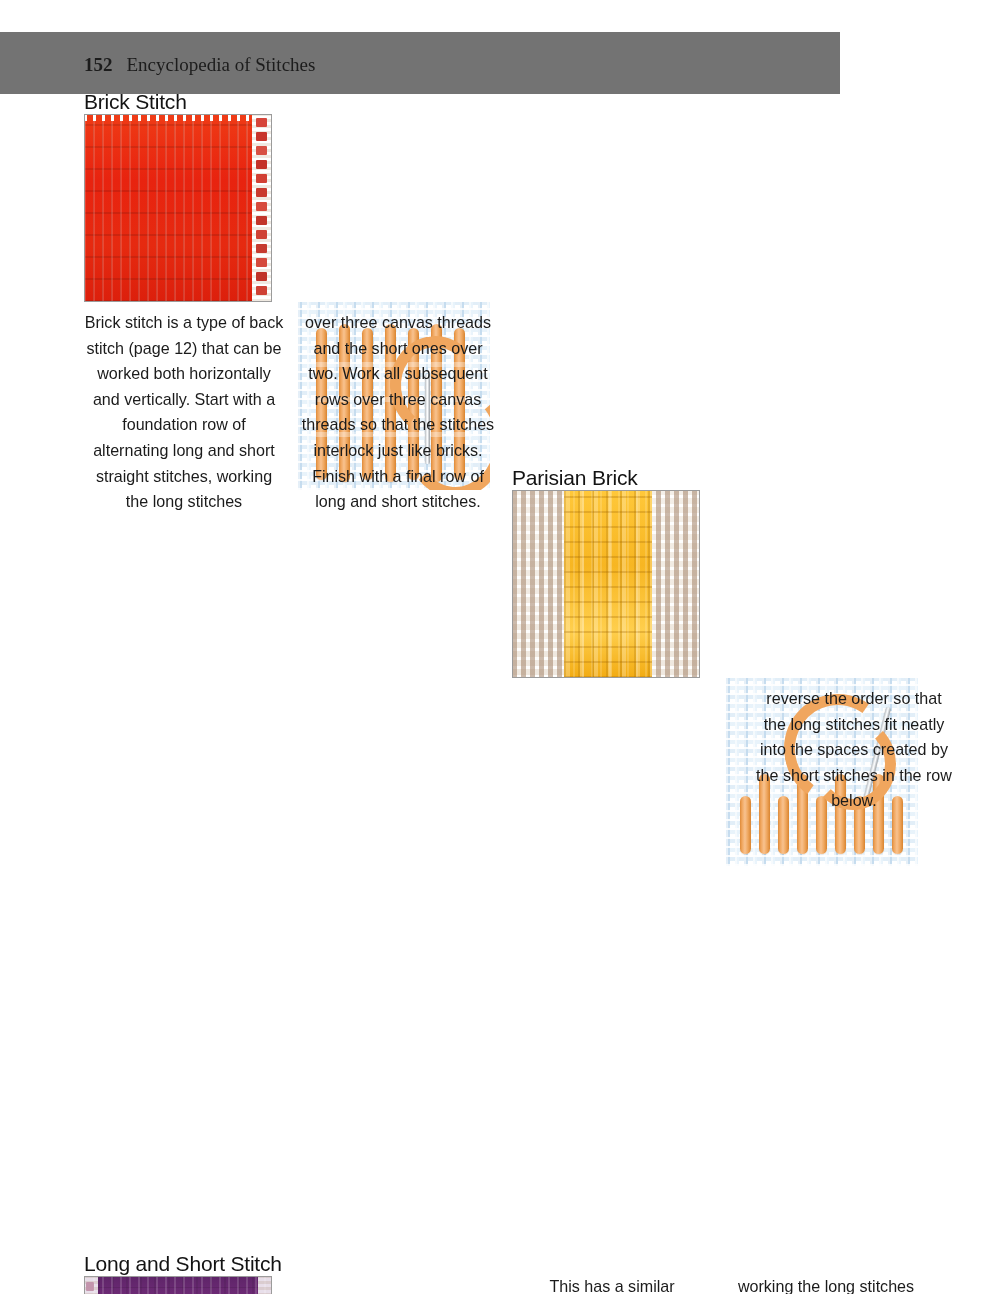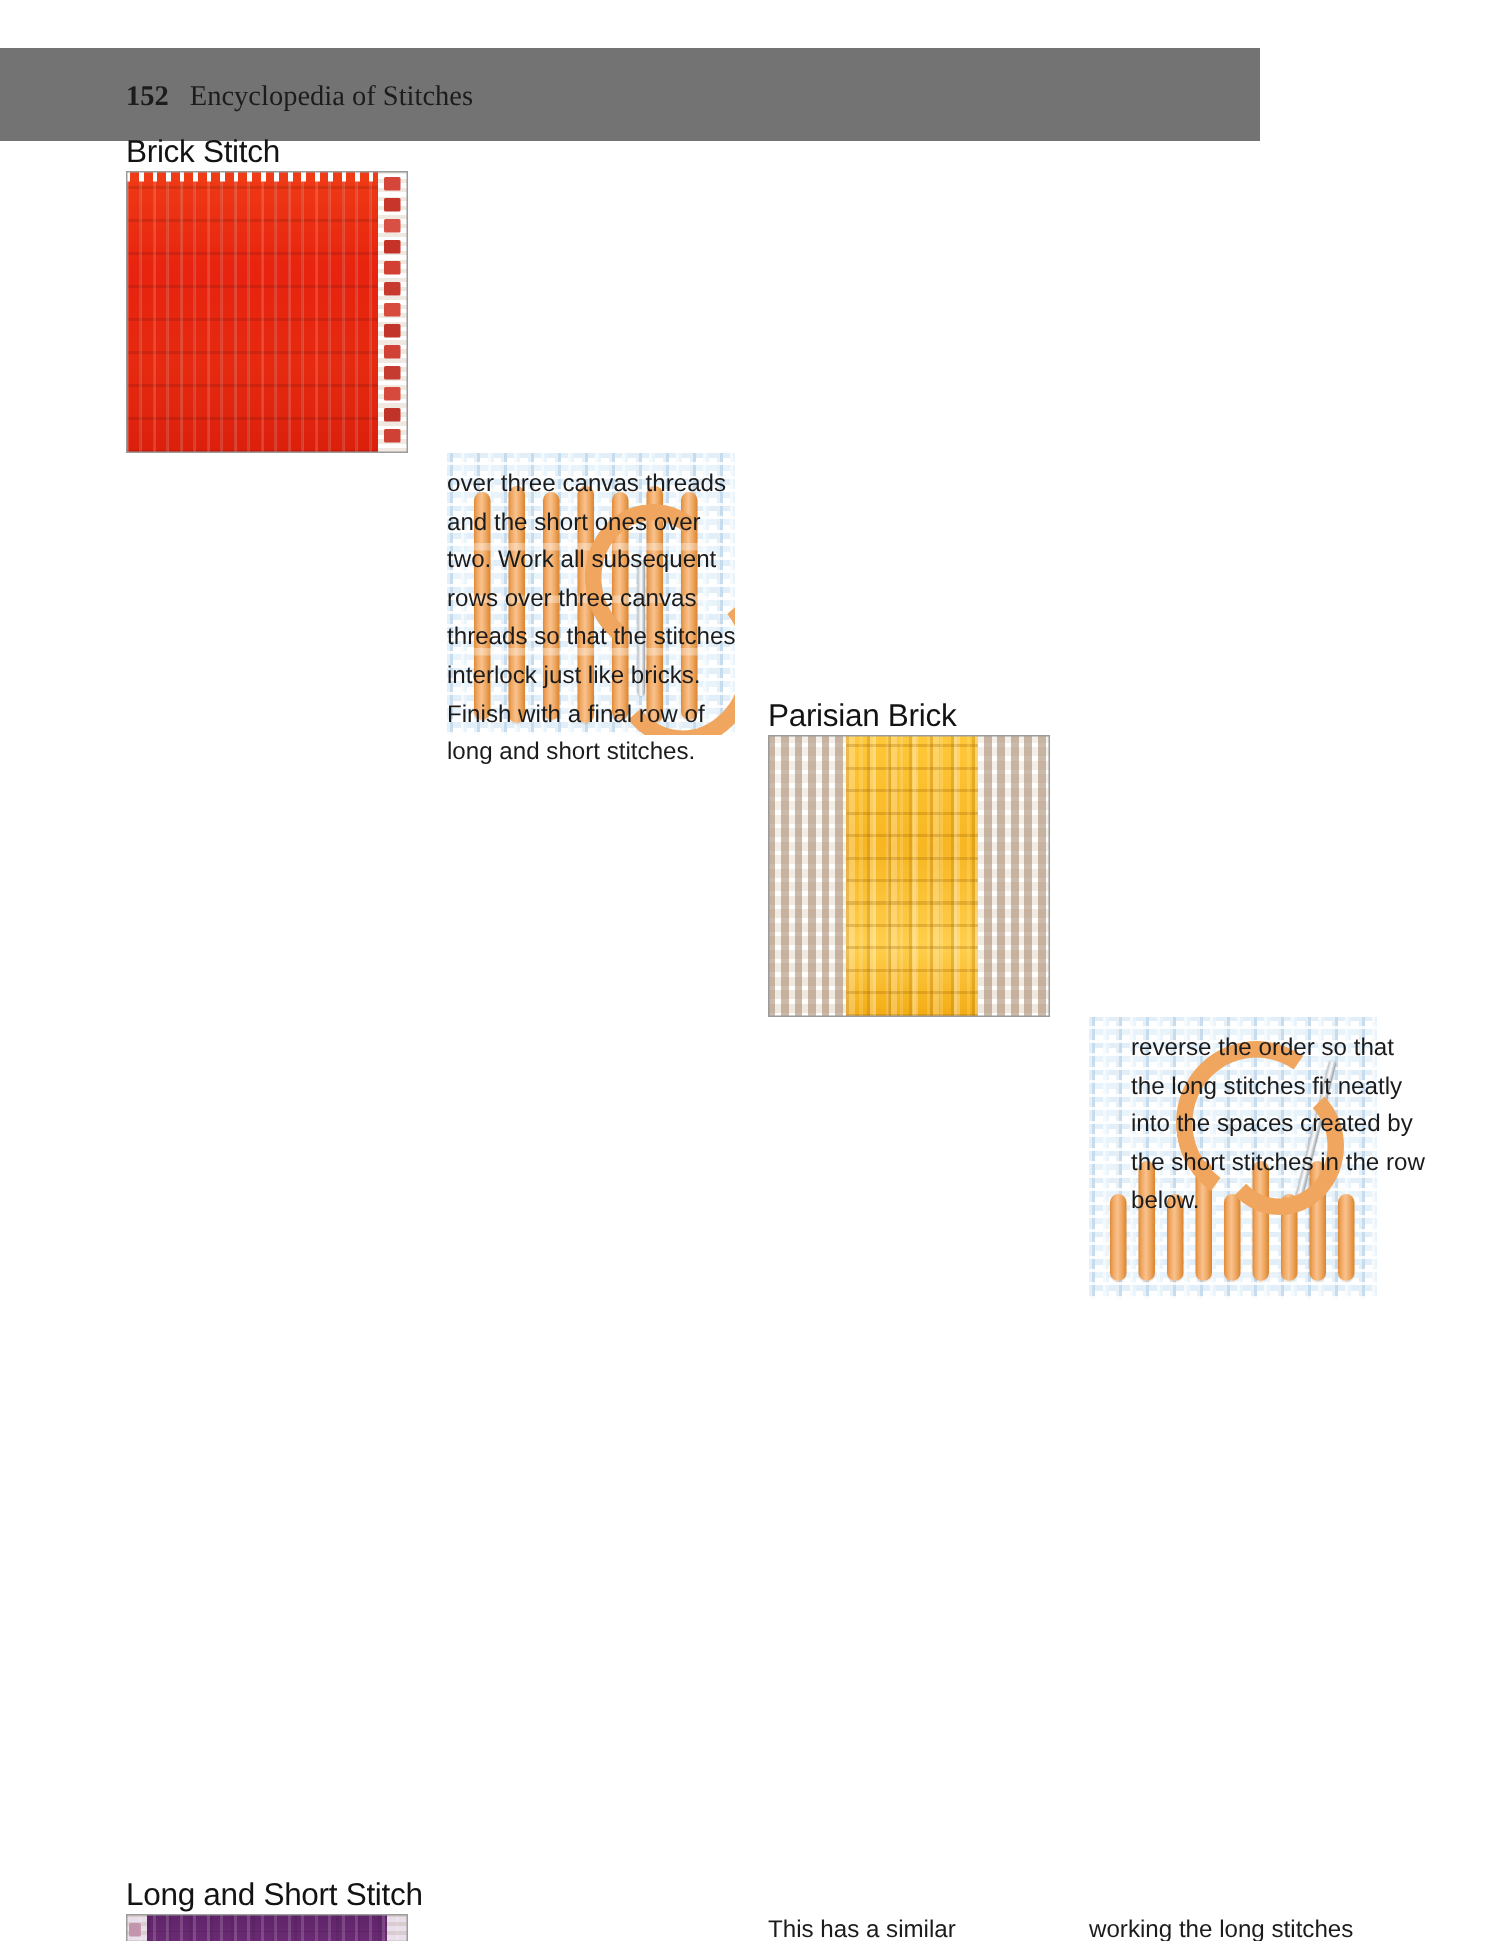--- a/index.html
+++ b/index.html
@@ -19,21 +19,21 @@
     background:#737373;
     margin-top:32px;
   }
   .header-inner{
     position:absolute;left:84px;top:22px;
     font-family:"Liberation Serif", serif;
     font-size:19px;color:#1c1c1c;white-space:nowrap;
   }
   .header-inner .pg{font-weight:bold;margin-right:14px;}
   .header-inner .ttl{font-weight:normal;}
-  .section{position:relative;}
+  .section{position:relative;text-align:center;}
   .sec-title{
     position:absolute;
     font-family:"Liberation Sans", sans-serif;
     font-size:21px;font-weight:normal;color:#131313;
     letter-spacing:-0.2px;white-space:nowrap;
   }
   .fig{position:absolute;overflow:hidden;}
   .col{
     position:absolute;
     font-family:"Liberation Sans", sans-serif;
@@ -176,20 +176,21 @@
       <div style="position:absolute;left:14px;top:95px;width:160px;height:5px;background:rgba(255,255,255,.35);"></div>
       <div style="position:absolute;left:14px;top:130px;width:160px;height:5px;background:rgba(255,255,255,.35);"></div>
 
       <div class="needle" style="left:127px;top:72px;width:5px;height:90px;"></div>
 
       <div class="arc" style="left:92px;top:34px;width:70px;height:78px;border-width:11px;border-left-color:#f0a65e;border-top-color:#f0a65e;transform:rotate(-6deg);"></div>
       <div class="arc" style="left:108px;top:82px;width:78px;height:92px;border-width:11px;border-right-color:#f0a65e;border-bottom-color:#f0a65e;transform:rotate(4deg);"></div>
       <div class="frame" style="border-color:#d8e4ee;"></div>
     </div>
 
+    <div class="col" style="left:84px;top:310px;width:200px;">Brick stitch is a type of back stitch (page 12) that can be worked both horizontally and vertically. Start with a foundation row of alternating long and short straight stitches, working the long stitches</div>
     <div class="col" style="left:298px;top:310px;width:200px;">over three canvas threads and the short ones over two. Work all subsequent rows over three canvas threads so that the stitches interlock just like bricks. Finish with a final row of long and short stitches.</div>
   </div>
 
   <div class="section">
     <div class="sec-title" style="left:512px;top:90px;">Parisian Brick</div>
 
     <div class="fig photo mesh-tan" style="left:512px;top:114px;width:188px;height:188px;">
       <div style="position:absolute;left:52px;right:48px;top:0;bottom:0;background:linear-gradient(180deg,#ffc83a 0%,#f7b622 40%,#ffcf4d 75%,#f2ab12 100%);"></div>
       <div style="position:absolute;left:52px;right:48px;top:0;bottom:0;
          background-image:repeating-linear-gradient(0deg, rgba(160,100,0,.28) 0 2px, rgba(255,255,255,0) 2px 15px),

